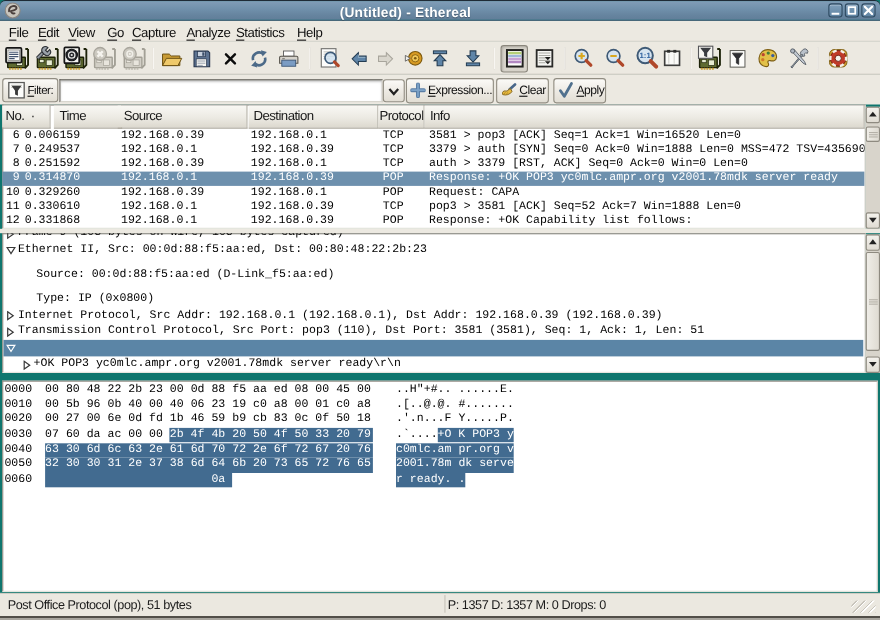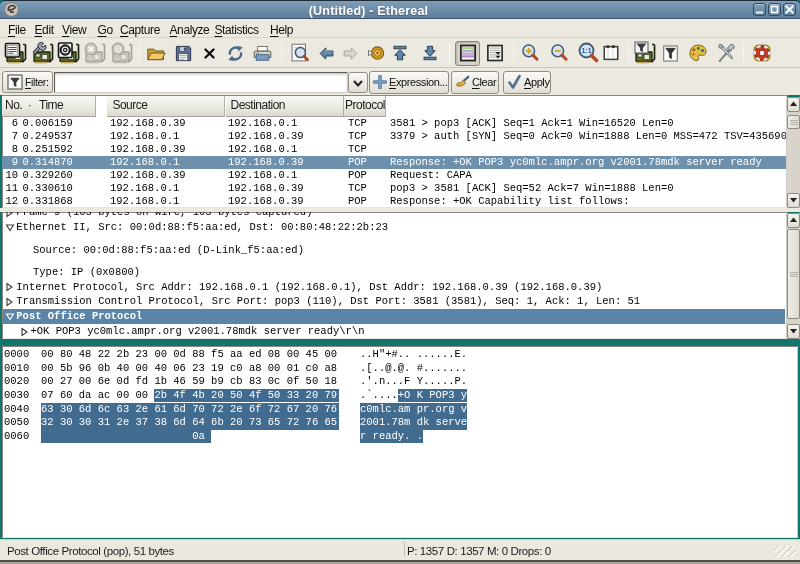--- a/index.html
+++ b/index.html
@@ -349,36 +349,39 @@
       <svg width="15" height="16" viewBox="0 0 15 16">
         <path d="M2.5 8.5 L6 13.5 L12.5 2" fill="none" stroke="#51718e" stroke-width="2.6" stroke-linecap="round" stroke-linejoin="round"></path>
       </svg>
     </div>
 <div class="abs btnlbl" style="left:524px;top:76px"><u>A</u>pply</div>
 
 <div class="abs pane" id="listpane" style="left:2px;top:95px;width:785px;height:112.5px;overflow:hidden"></div>
 <div class="abs hcell" style="left:2px;top:96px;width:43.6px">
       <span class="hlbl" style="padding-left:3px">No. &nbsp;·</span>
     </div>
-<div class="abs hcell" style="left:34px;top:96px;width:61.800000000000004px">
+<div class="abs hcell" style="left:49px;top:96px;width:61.800000000000004px">
       <span class="hlbl" style="padding-left:5px">Time</span>
     </div>
 <div class="abs hcell" style="left:225.5px;top:96px;width:118.5px">
       <span class="hlbl" style="padding-left:5px">Destination</span>
     </div>
 <div class="abs hcell" style="left:107.4px;top:96px;width:118.1px">
       <span class="hlbl" style="padding-left:5px">Source</span>
     </div>
 <div class="abs hcell" style="left:344px;top:96px;width:41.80000000000001px">
       <span class="hlbl" style="padding-left:1px">Protocol</span>
+    </div>
+<div class="abs hcell" style="left:385.8px;top:96px;width:400.2px">
+      <span class="hlbl" style="padding-left:5px">Info</span>
     </div>
 <div class="abs" style="left:2px;top:116.5px;width:784px;height:91px;overflow:hidden">
 <div class="abs row mono" style="left:0;top:0.50px"><span style="left:0;width:16px;text-align:right">6</span><span style="left:20.5px">0.006159</span><span style="left:108px">192.168.0.39</span><span style="left:226px">192.168.0.1</span><span style="left:346px">TCP</span><span style="left:388px">3581 &gt; pop3 [ACK] Seq=1 Ack=1 Win=16520 Len=0</span></div>
 <div class="abs row mono" style="left:0;top:13.50px"><span style="left:0;width:16px;text-align:right">7</span><span style="left:20.5px">0.249537</span><span style="left:108px">192.168.0.1</span><span style="left:226px">192.168.0.39</span><span style="left:346px">TCP</span><span style="left:388px">3379 &gt; auth [SYN] Seq=0 Ack=0 Win=1888 Len=0 MSS=472 TSV=4356900</span></div>
-<div class="abs row mono" style="left:0;top:26.50px"><span style="left:0;width:16px;text-align:right">8</span><span style="left:20.5px">0.251592</span><span style="left:108px">192.168.0.39</span><span style="left:226px">192.168.0.1</span><span style="left:346px">TCP</span></div>
+<div class="abs row mono" style="left:0;top:26.50px"><span style="left:0;width:16px;text-align:right">8</span><span style="left:20.5px">0.251592</span><span style="left:108px">192.168.0.39</span><span style="left:226px">192.168.0.1</span><span style="left:346px">TCP</span><span style="left:388px">auth &gt; 3379 [RST, ACK] Seq=0 Ack=0 Win=0 Len=0</span></div>
 <div class="abs row mono selrow" style="left:0;top:39.50px"><span style="left:0;width:16px;text-align:right">9</span><span style="left:20.5px">0.314870</span><span style="left:108px">192.168.0.1</span><span style="left:226px">192.168.0.39</span><span style="left:346px">POP</span><span style="left:388px">Response: +OK POP3 yc0mlc.ampr.org v2001.78mdk server ready</span></div>
 <div class="abs row mono" style="left:0;top:52.50px"><span style="left:0;width:16px;text-align:right">10</span><span style="left:20.5px">0.329260</span><span style="left:108px">192.168.0.39</span><span style="left:226px">192.168.0.1</span><span style="left:346px">POP</span><span style="left:388px">Request: CAPA</span></div>
 <div class="abs row mono" style="left:0;top:65.50px"><span style="left:0;width:16px;text-align:right">11</span><span style="left:20.5px">0.330610</span><span style="left:108px">192.168.0.1</span><span style="left:226px">192.168.0.39</span><span style="left:346px">TCP</span><span style="left:388px">pop3 &gt; 3581 [ACK] Seq=52 Ack=7 Win=1888 Len=0</span></div>
 <div class="abs row mono" style="left:0;top:78.50px"><span style="left:0;width:16px;text-align:right">12</span><span style="left:20.5px">0.331868</span><span style="left:108px">192.168.0.1</span><span style="left:226px">192.168.0.39</span><span style="left:346px">POP</span><span style="left:388px">Response: +OK Capability list follows:</span></div>
 </div>
 <div class="abs sb" style="left:787px;top:96.5px;width:12.5px;height:111.0px"></div>
 <div class="abs sbbtn" style="left:787px;top:96.5px;width:12.5px;height:15px">
       <svg width="11" height="12" viewBox="0 0 11 12">
         <path d="M5.5 3.5 L9 8 H2Z" fill="#222"></path>
       </svg>
@@ -417,21 +420,20 @@
           <path d="M2 1.5 L7 5 L2 8.5 Z" fill="none" stroke="#3a3a3a" stroke-width="1.1"></path>
         </svg>
       </div>
 <div class="abs mono" style="left:13.3px;top:82.88px;height:14.83px;line-height:14.83px;color:#000">Transmission Control Protocol, Src Port: pop3 (110), Dst Port: 3581 (3581), Seq: 1, Ack: 1, Len: 51</div>
 <div class="abs" style="left:1.5px;top:85.68px">
         <svg width="9" height="10" viewBox="0 0 9 10">
           <path d="M2 1.5 L7 5 L2 8.5 Z" fill="none" stroke="#3a3a3a" stroke-width="1.1"></path>
         </svg>
       </div>
 <div class="abs" style="left:0;top:97.71px;width:782px;height:14.83px;background:#5b85a6"></div>
-<div class="abs mono" style="left:13.3px;top:97.71px;height:14.83px;line-height:14.83px;color:#fff;font-weight:bold">Post Office Protocol</div>
 <div class="abs" style="left:1.5px;top:100.51px">
         <svg width="10" height="9" viewBox="0 0 10 9">
           <path d="M1.5 2 L8.5 2 L5 7.5 Z" fill="none" stroke="#fff" stroke-width="1.1"></path>
         </svg>
       </div>
 <div class="abs mono" style="left:27.5px;top:112.54px;height:14.83px;line-height:14.83px;color:#000">+OK POP3 yc0mlc.ampr.org v2001.78mdk server ready\r\n</div>
 <div class="abs" style="left:16.5px;top:115.34px">
         <svg width="9" height="10" viewBox="0 0 9 10">
           <path d="M2 1.5 L7 5 L2 8.5 Z" fill="none" stroke="#3a3a3a" stroke-width="1.1"></path>
         </svg>

